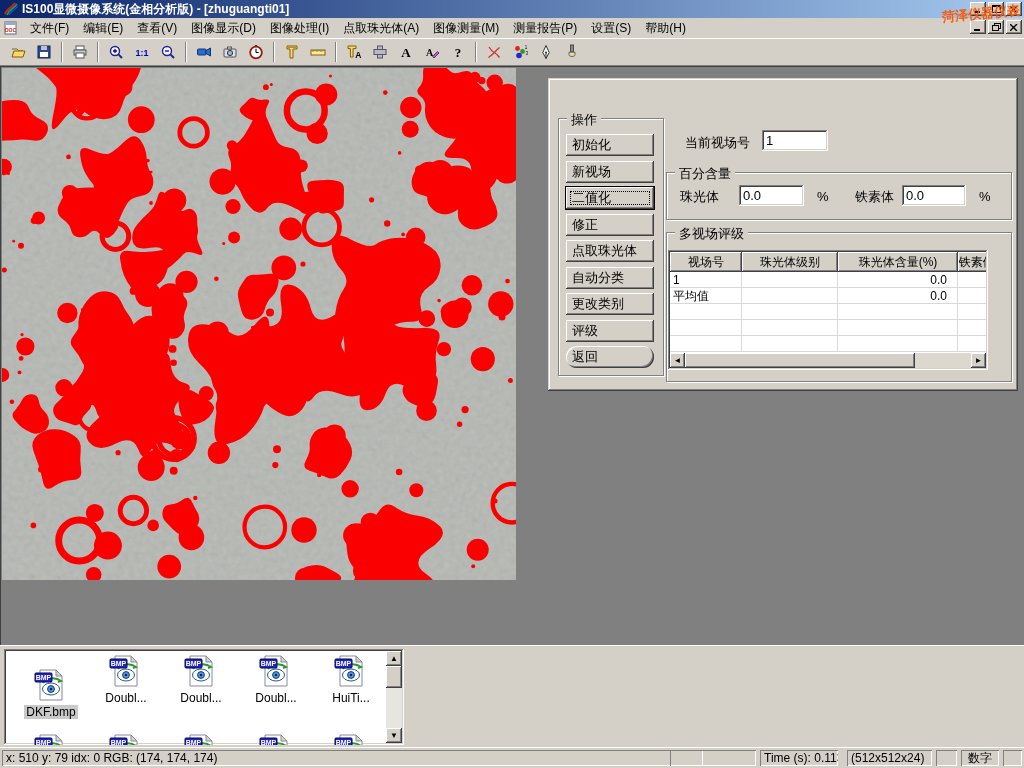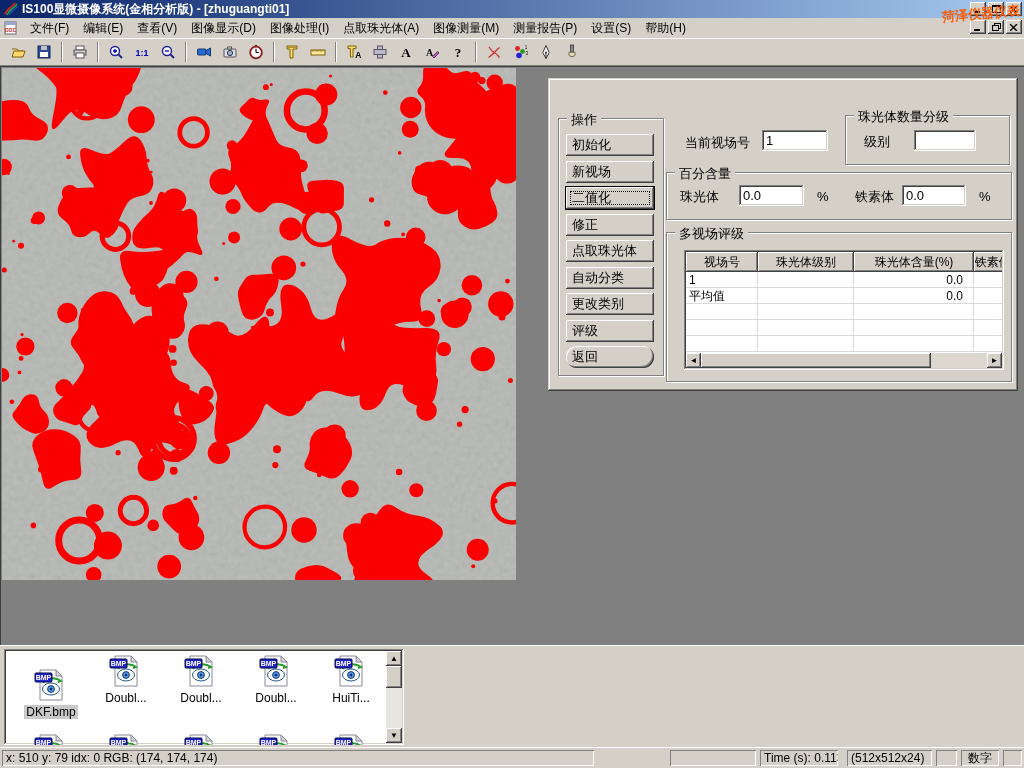--- a/index.html
+++ b/index.html
@@ -48,21 +48,21 @@
   .gb-label{position:absolute;top:-8px;left:8px;background:#d4d0c8;padding:0 4px;font-size:13px;white-space:nowrap;}
   .opbtn{position:absolute;left:18px;width:88px;height:22px;font-size:13px;text-align:left;line-height:20px;white-space:nowrap;overflow:hidden;}
   .opbtn.focused{box-shadow:0 0 0 1px #000,inset -1px -1px 0 #404040,inset 1px 1px 0 #ffffff,inset -2px -2px 0 #808080,inset 2px 2px 0 #d4d0c8;
     outline:1px dotted #000;outline-offset:-5px;}
   .dlabel{position:absolute;font-size:13px;white-space:nowrap;}
   .dfield{position:absolute;height:21px;border:none;background:#fff;font-size:13px;padding:1px 4px;box-sizing:border-box;
     box-shadow:inset -1px -1px 0 #fff,inset 1px 1px 0 #808080,inset -2px -2px 0 #d4d0c8,inset 2px 2px 0 #404040;
     font-family:"Liberation Sans",sans-serif;}
 
   
-  .tbl{position:absolute;left:136px;top:172px;width:320px;height:120px;background:#fff;overflow:hidden;
+  .tbl{position:absolute;left:120px;top:172px;width:320px;height:120px;background:#fff;overflow:hidden;
     box-shadow:inset -1px -1px 0 #fff,inset 1px 1px 0 #808080,inset -2px -2px 0 #d4d0c8,inset 2px 2px 0 #404040;}
   .tbl-inner{position:absolute;left:2px;top:2px;right:2px;bottom:2px;overflow:hidden;}
   .tbl-head{display:flex;height:20px;}
   .th{flex:none;font-size:12px;text-align:center;line-height:20px;white-space:nowrap;overflow:hidden;box-sizing:border-box;}
   .tr{display:flex;height:16px;}
   .td{flex:none;font-size:12px;line-height:16px;white-space:nowrap;overflow:hidden;box-sizing:border-box;
     border-right:1px solid #d9d9d9;border-bottom:1px solid #d9d9d9;padding:0 3px;}
   .td.num{text-align:right;padding-right:10px;}
   .hscroll{position:absolute;left:2px;right:2px;bottom:2px;height:15px;background:#dcd8d0;display:flex;}
   .sbtn{width:15px;height:15px;flex:none;display:flex;align-items:center;justify-content:center;font-size:8px;padding:0;}
@@ -531,25 +531,20 @@
         <button class="opbtn btn" style="top: 162px;">点取珠光体</button>
         <button class="opbtn btn" style="top: 189px;">自动分类</button>
         <button class="opbtn btn" style="top: 215px;">更改类别</button>
         <button class="opbtn btn" style="top: 242px;">评级</button>
         <button class="opbtn btn" style="top: 268px; border-radius: 11px;">返回</button>
       </div>
 
     <span class="dlabel" style="left:137px;top:56px;">当前视场号</span>
     <input class="dfield" style="left: 214px; top: 52px; width: 66px;" readonly="" value="1">
 
-    <div class="groupbox" style="left:297px;top:37px;width:163px;height:48px;">
-      <span class="gb-label">珠光体数量分级</span>
-      <span class="dlabel" style="left:18px;top:17px;">级别</span>
-      <input class="dfield" style="left: 68px; top: 14px; width: 62px;" readonly="" value="">
-    </div>
 
     <div class="groupbox" style="left:118px;top:94px;width:344px;height:46px;">
       <span class="gb-label">百分含量</span>
       <span class="dlabel" style="left:13px;top:15px;">珠光体</span>
       <input class="dfield" style="left: 72px; top: 12px; width: 65px;" readonly="" value="0.0">
       <span class="dlabel" style="left:150px;top:16px;">%</span>
       <span class="dlabel" style="left:188px;top:15px;">铁素体</span>
       <input class="dfield" style="left: 235px; top: 12px; width: 64px;" readonly="" value="0.0">
       <span class="dlabel" style="left:312px;top:16px;">%</span>
     </div>
@@ -712,21 +707,21 @@
             <circle cx="17" cy="21" r="3.4" fill="#5599ee" stroke="#123a6b"></circle>
             <circle cx="17" cy="21" r="1.3" fill="#06275a"></circle>
             <rect x="1" y="5" width="17" height="9" rx="1" fill="#2323cc" stroke="#000a44"></rect>
             <text x="9.5" y="12" font-size="7" font-weight="bold" fill="#fff" text-anchor="middle" font-family="Liberation Sans,sans-serif">BMP</text>
           </svg></div>
       </div>
     <div id="thumbs"></div>
   </div>
 
   <div class="statusbar">
-    <span class="spanel" style="left:2px;width:592px;">x: 510 y: 79  idx: 0  RGB: (174, 174, 174)</span>
+    <span class="spanel" style="left:2px;width:701px;">x: 510 y: 79  idx: 0  RGB: (174, 174, 174)</span>
     <span class="spanel" style="left:670px;width:86px;"></span>
     <span class="spanel" style="left:760px;width:78px;">Time (s): 0.113</span>
     <span class="spanel" style="left:847px;width:85px;">(512x512x24)</span>
     <span class="spanel" style="left:936px;width:21px;"></span>
     <span class="spanel" style="left:961px;width:38px;text-align:center;">数字</span>
     <span class="spanel" style="left:1003px;width:19px;"></span>
   </div>
 </div>
 
 </body></html>

